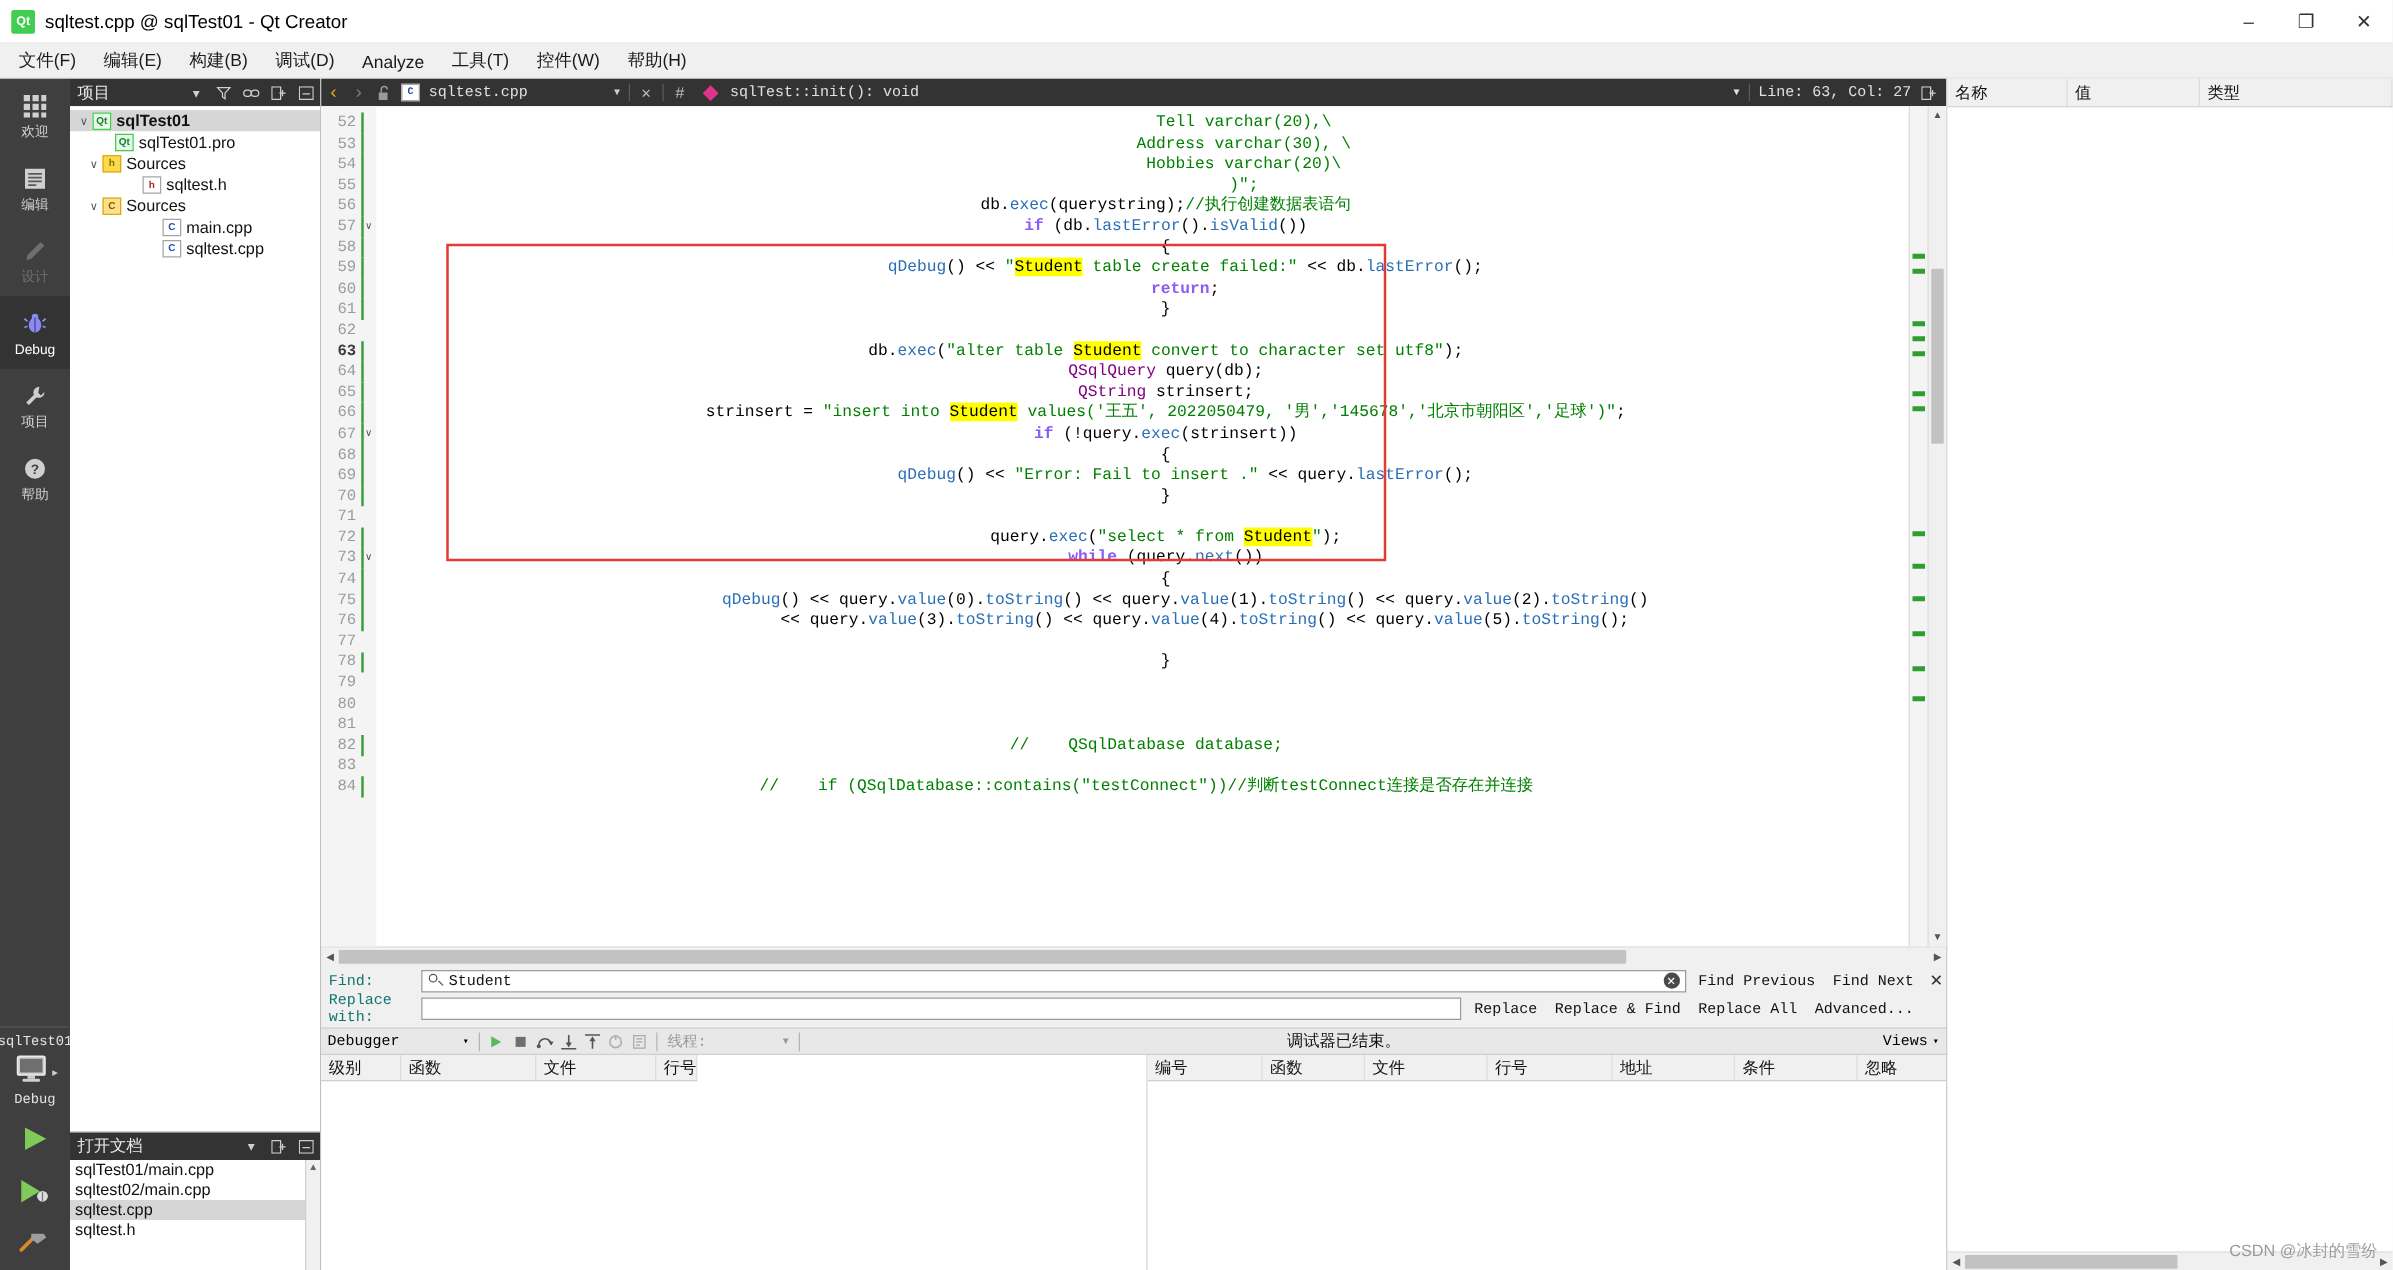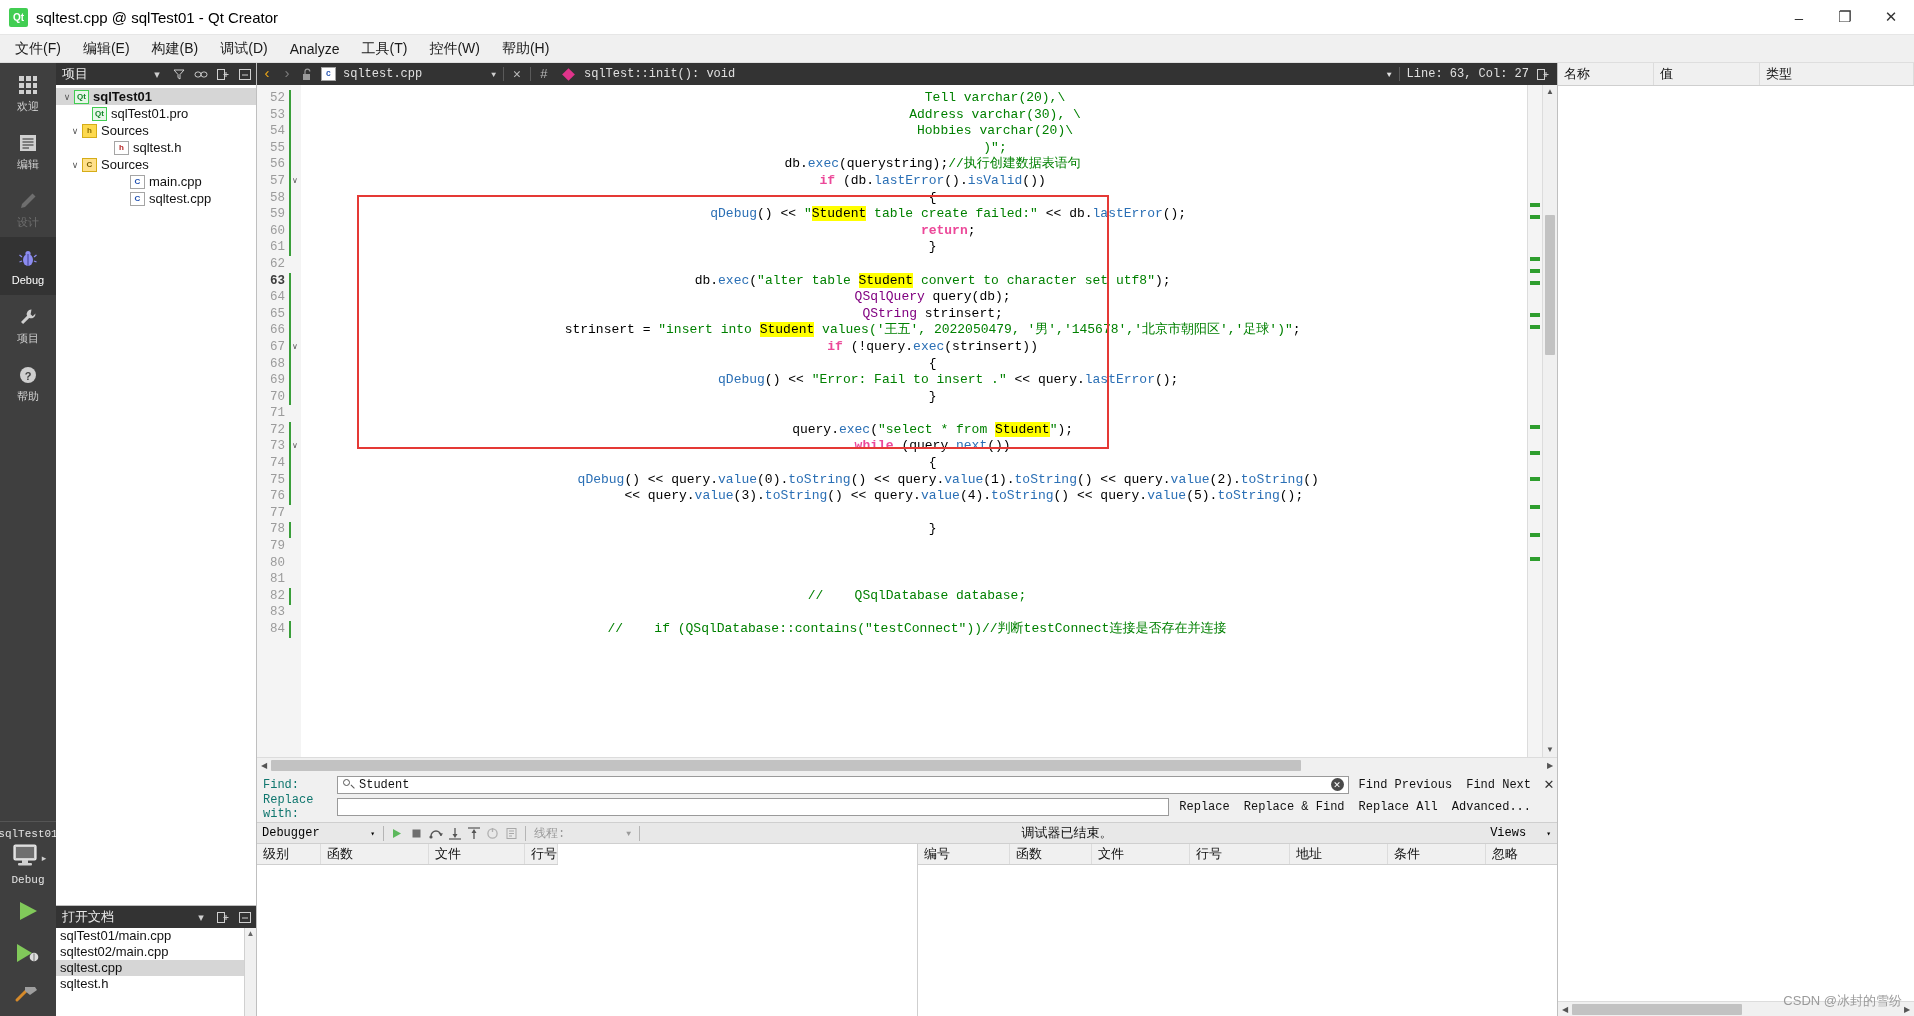--- a/index.html
+++ b/index.html
@@ -79,21 +79,21 @@
   .et-right{margin-left:auto;display:flex;align-items:center;gap:4px;padding-right:4px;}
 
   .editwrap{flex:1;display:flex;min-height:0;background:#ffffff;position:relative;}
   .gutter{width:32px;background:#f4f4f4;color:#9b9b9b;font-family:"Liberation Mono",monospace;font-size:12.5px;text-align:right;padding-right:4px;box-sizing:border-box;flex:0 0 auto;padding-top:5px;}
   .gutter .ln{height:16.6px;line-height:16.6px;}
   .gutter .ln.cur{color:#3c3c3c;font-weight:bold;}
   .foldbar{width:12px;background:#f4f4f4;flex:0 0 auto;padding-top:5px;position:relative;}
   .foldbar .fold{height:16.6px;line-height:16.6px;text-align:center;font-size:8px;color:#555;}
   .codearea{flex:1;position:relative;overflow:hidden;padding-top:5px;font-family:"Liberation Mono",monospace;font-size:13px;text-align:center;}
   .cl{height:16.6px;line-height:16.6px;white-space:pre;padding-left:6px;color:#000;}
-  .k{color:#ec4899;font-weight:bold;}
+  .k{color:#8b5cf6;font-weight:bold;}
   .ty{color:#800080;}
   .str{color:#008000;}
   .cm{color:#008000;}
   .fn{color:#2a6fb5;}
   .hl{background:#ffff00;}
   .redbox{position:absolute;border:2px solid #e53935;pointer-events:none;}
   .marginline{position:absolute;left:0;top:0;width:2px;background:#3a9e3a;}
 
   
   .overview{width:14px;background:#f4f4f4;border-left:1px solid #dcdcdc;flex:0 0 auto;position:relative;}
@@ -124,21 +124,21 @@
   
   .dbgbar{height:20px;background:#e8e8e8;display:flex;align-items:center;flex:0 0 auto;border-top:1px solid #cfcfcf;border-bottom:1px solid #cfcfcf;font-size:12px;font-family:"Liberation Mono",monospace;}
   .dbg-combo{width:122px;height:18px;display:flex;align-items:center;padding-left:5px;box-sizing:border-box;}
   .dbg-combo .caret{margin-left:auto;margin-right:4px;font-size:8px;}
   .dbg-sep{width:1px;height:15px;background:#b5b5b5;margin:0 4px;}
   .dbg-ic{width:19px;height:18px;display:flex;align-items:center;justify-content:center;color:#4a4a4a;font-size:11px;}
   .dbg-ic.play{color:#4caf50;}
   .dbg-ic.dim{color:#b0b0b0;}
   .thread-combo{width:105px;height:17px;display:flex;align-items:center;padding-left:4px;box-sizing:border-box;color:#9a9a9a;}
   .dbg-status{flex:1;text-align:center;font-size:13px;color:#111;font-family:"Liberation Sans",sans-serif;}
-  .views{margin-left:auto;display:flex;align-items:center;gap:20px;padding-right:6px;}
+  .views{margin-left:auto;display:flex;align-items:center;gap:4px;padding-right:6px;}
 
   
   .bottom{height:172px;display:flex;flex:0 0 auto;background:#fff;}
   .btable{display:flex;flex-direction:row;min-width:0;}
   .btable.left{flex:0 0 660px;border-right:1px solid #cfcfcf;}
   .btable.right{flex:1;}
   .bhead{height:20px;background:#f0f0f0;display:flex;align-items:center;border-bottom:1px solid #cfcfcf;flex:0 0 auto;}
   .bh{font-size:13px;color:#111;padding-left:6px;border-right:1px solid #dcdcdc;box-sizing:border-box;height:20px;line-height:20px;white-space:nowrap;overflow:hidden;}
   .bbody{flex:1;background:#fff;}
 

